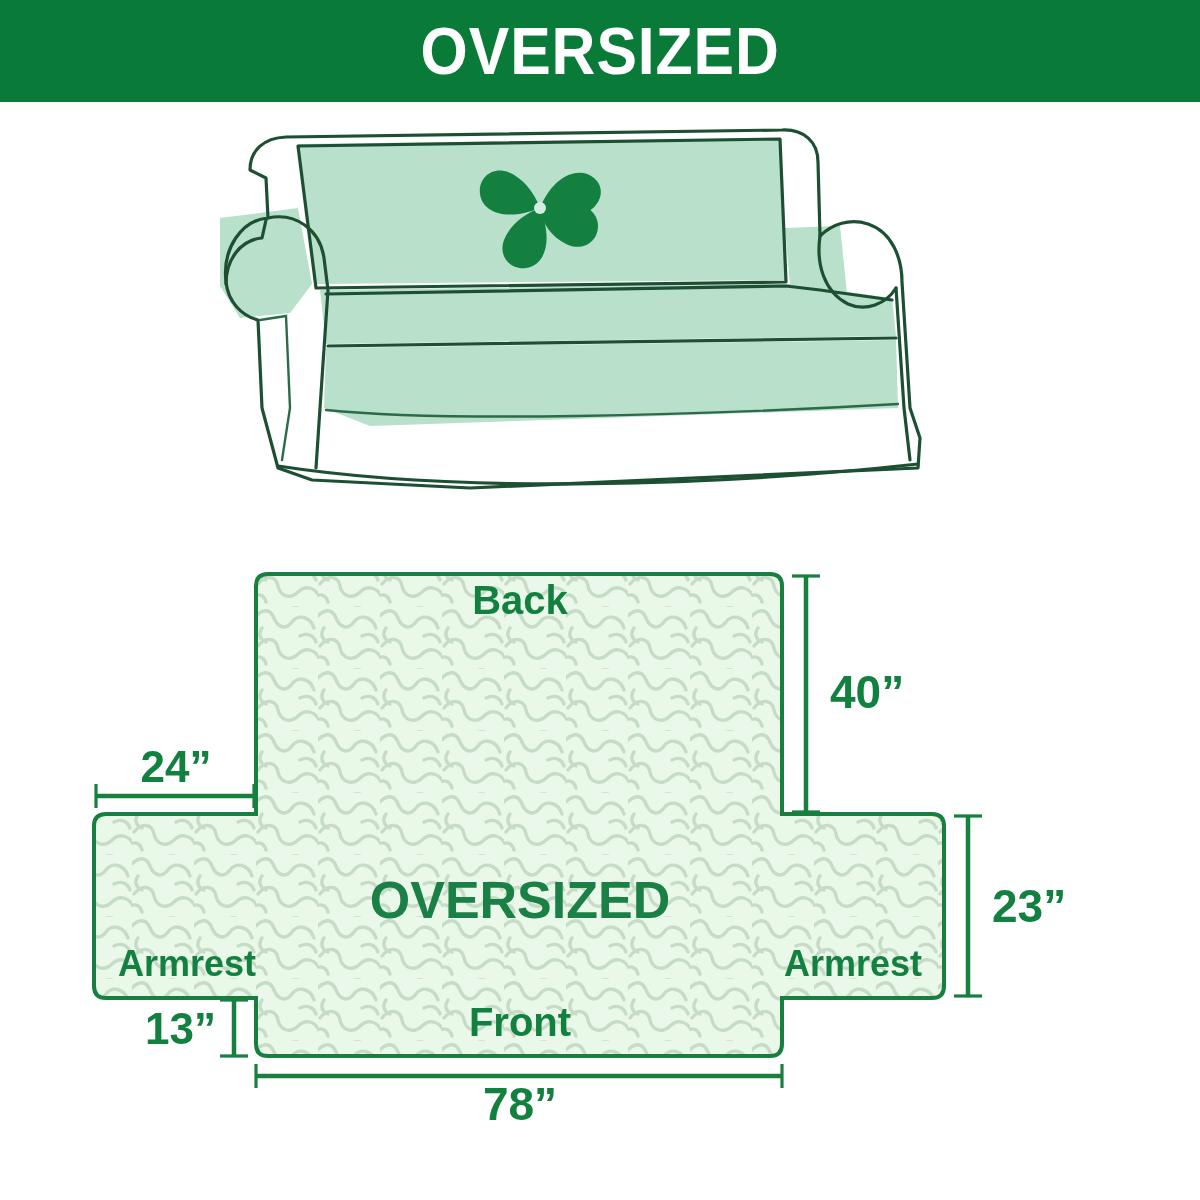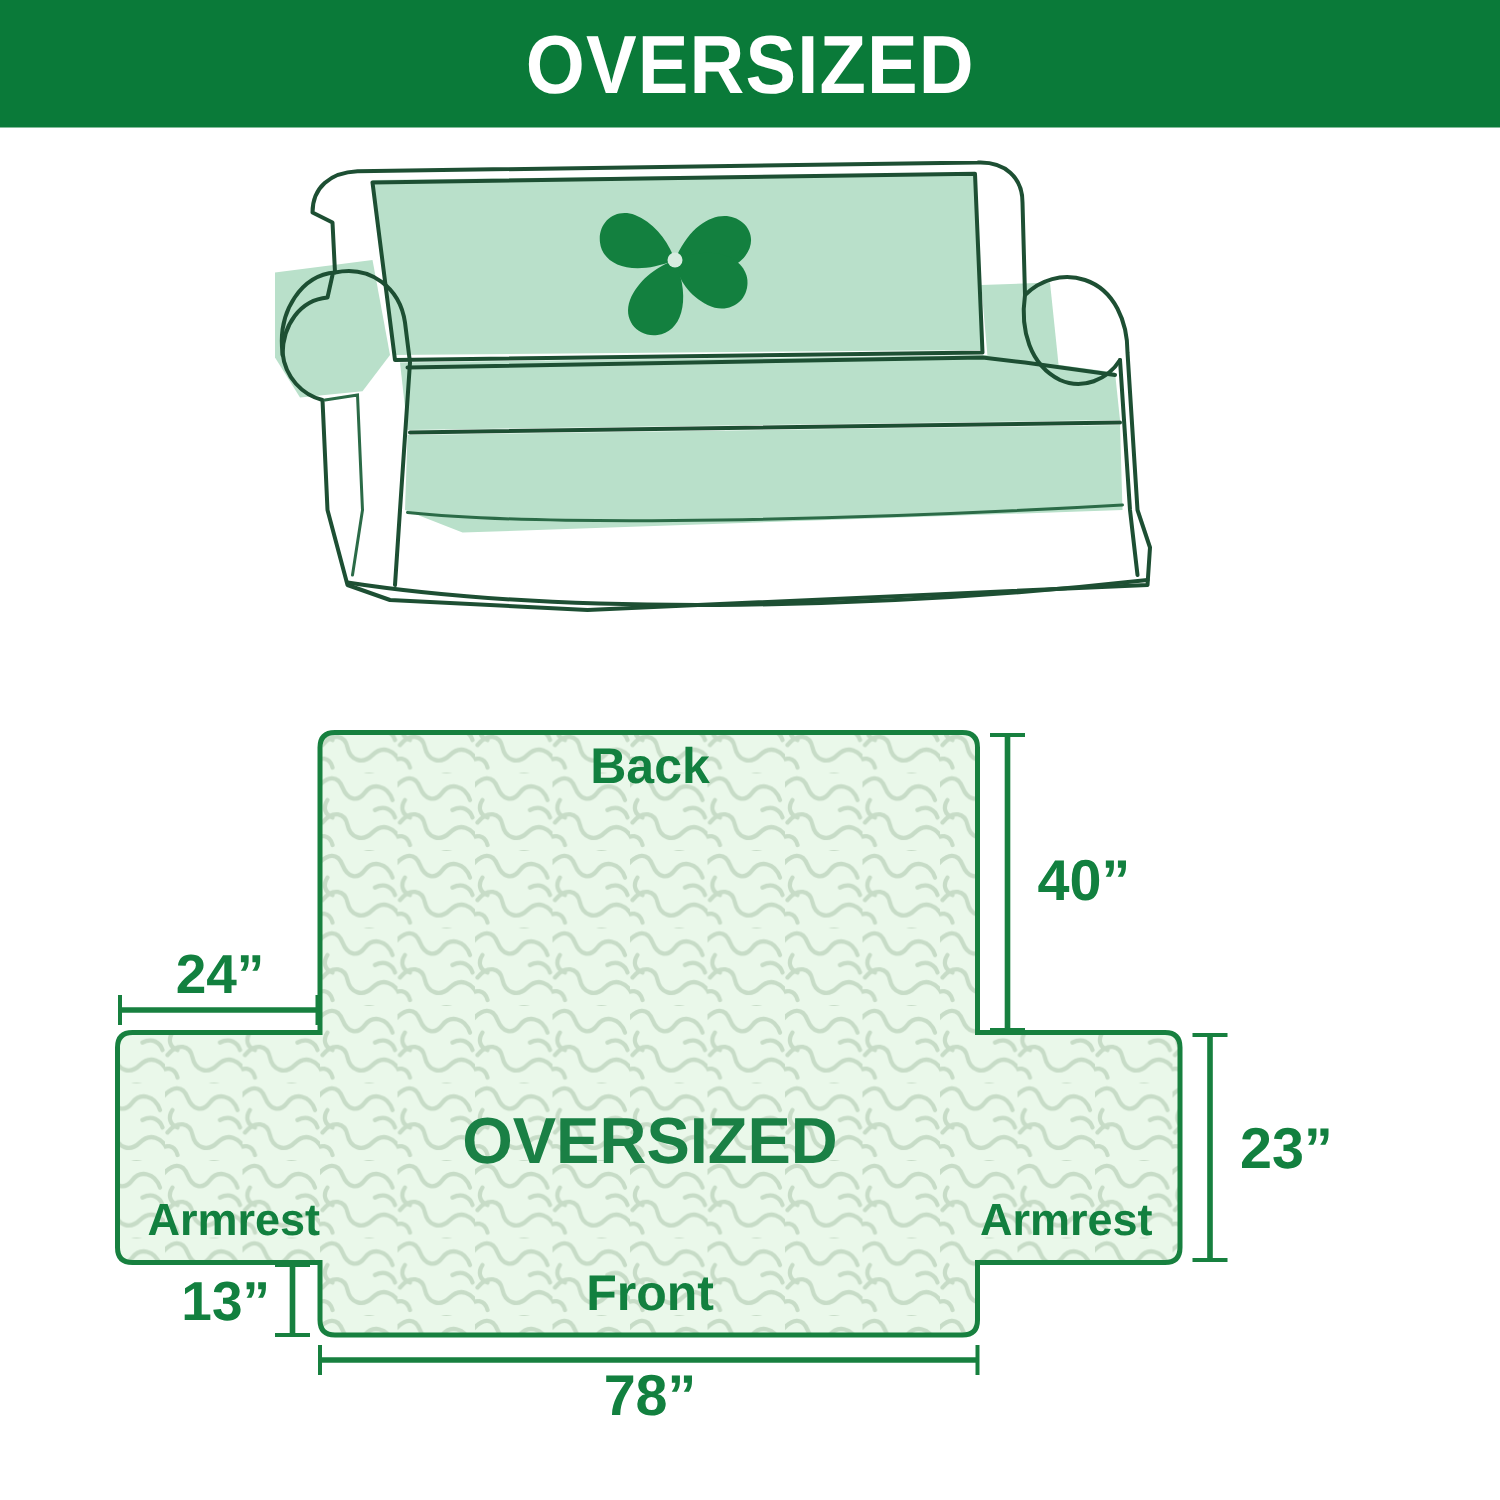--- a/index.html
+++ b/index.html
@@ -26,21 +26,21 @@
     font-family:"Liberation Sans", sans-serif;
     line-height:1;
     transform:scaleX(0.92);
   }
 
   
   .sofa-wrap{position:absolute;left:0;top:108px;width:1200px;height:420px;}
   .sofa-svg{display:block;margin:0 auto;}
 
   
-  .diagram-wrap{position:absolute;left:0;top:556px;width:1200px;height:600px;}
+  .diagram-wrap{position:absolute;left:0;top:544px;width:1200px;height:600px;}
   .diagram-svg{display:block;margin:0 auto;}
 
   .dim-label{
     font-family:"Liberation Sans", sans-serif;
     font-weight:700;
     fill:#12803f;
   }
   .part-label{
     font-family:"Liberation Sans", sans-serif;
     font-weight:700;

